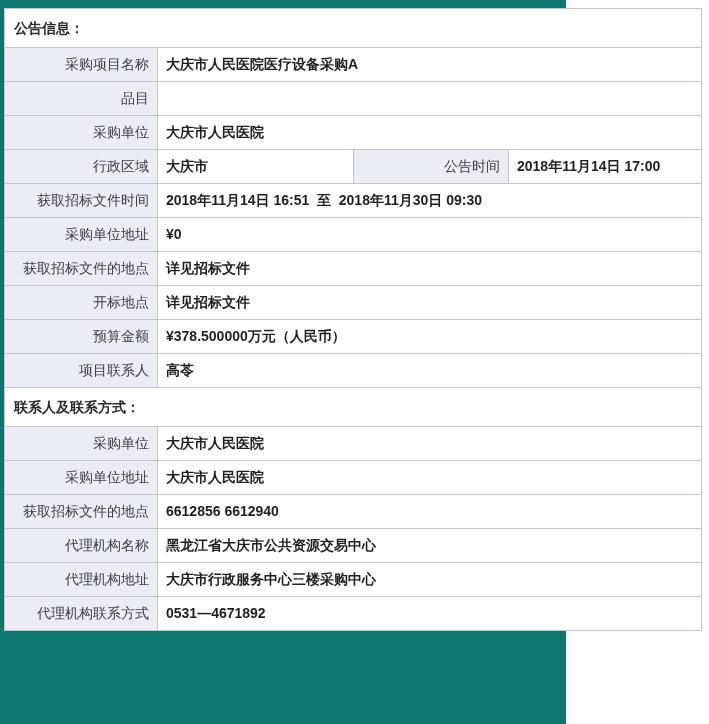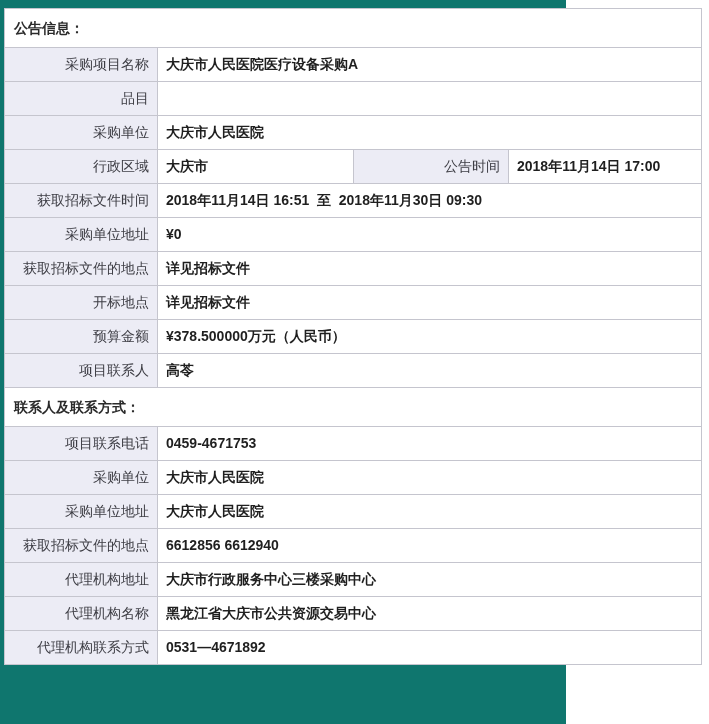--- a/index.html
+++ b/index.html
@@ -111,42 +111,38 @@
           <td class="value-cell" colspan="3">¥378.500000万元（人民币）</td>
         </tr>
         <tr>
           <td class="label-cell">项目联系人</td>
           <td class="value-cell" colspan="3">高苓</td>
         </tr>
         <tr>
           <td class="section-header" colspan="4">联系人及联系方式：</td>
         </tr>
         <tr>
-          <td class="label-cell">项目联系电话</td>
-          <td class="value-cell" colspan="3">0459-4671753</td>
-        </tr>
-        <tr>
           <td class="label-cell">采购单位</td>
           <td class="value-cell" colspan="3">大庆市人民医院</td>
         </tr>
         <tr>
           <td class="label-cell">采购单位地址</td>
           <td class="value-cell" colspan="3">大庆市人民医院</td>
         </tr>
         <tr>
           <td class="label-cell">获取招标文件的地点</td>
           <td class="value-cell" colspan="3">6612856 6612940</td>
         </tr>
         <tr>
+          <td class="label-cell">代理机构名称</td>
+          <td class="value-cell" colspan="3">黑龙江省大庆市公共资源交易中心</td>
+        </tr>
+        <tr>
           <td class="label-cell">代理机构地址</td>
           <td class="value-cell" colspan="3">大庆市行政服务中心三楼采购中心</td>
-        </tr>
-        <tr>
-          <td class="label-cell">代理机构名称</td>
-          <td class="value-cell" colspan="3">黑龙江省大庆市公共资源交易中心</td>
         </tr>
         <tr>
           <td class="label-cell">代理机构联系方式</td>
           <td class="value-cell" colspan="3">0531—4671892</td>
         </tr>
       </tbody>
   </table>
 </div>
 
 </body></html>

